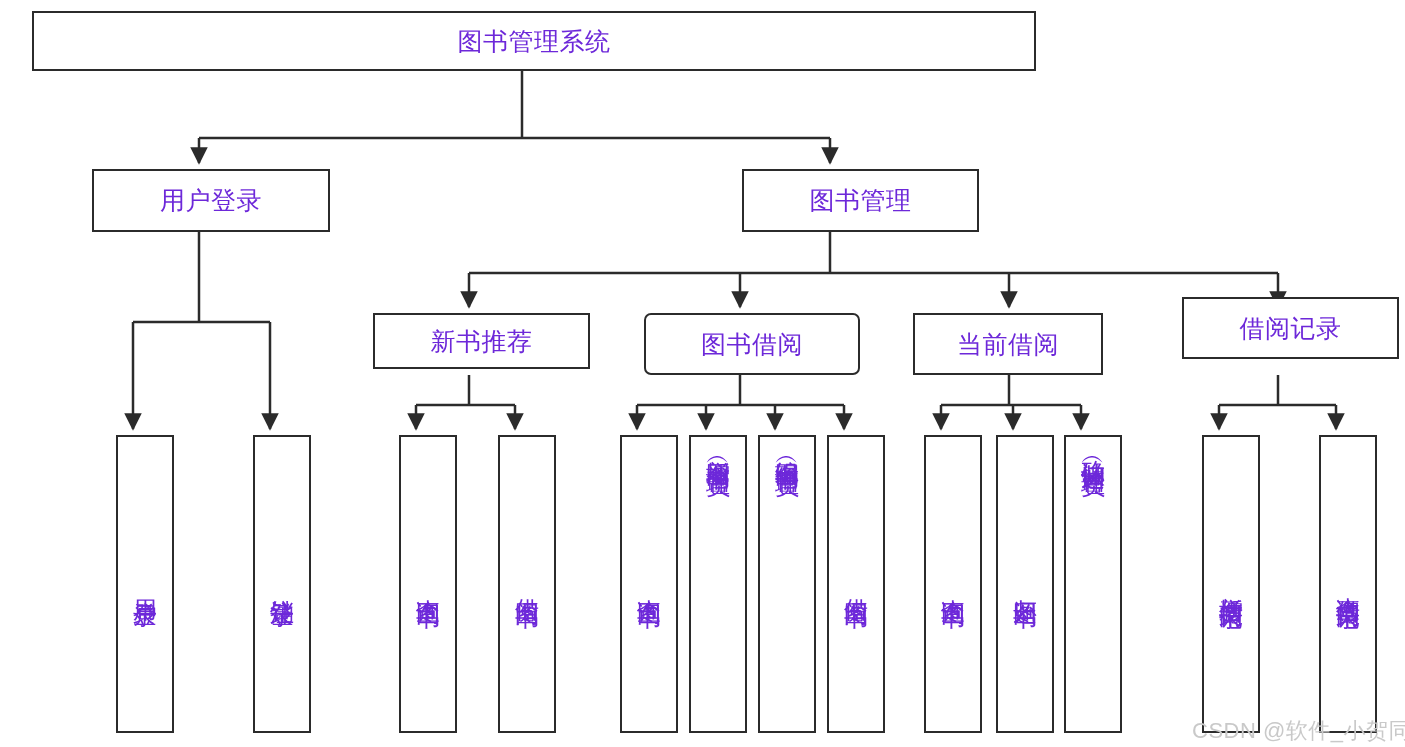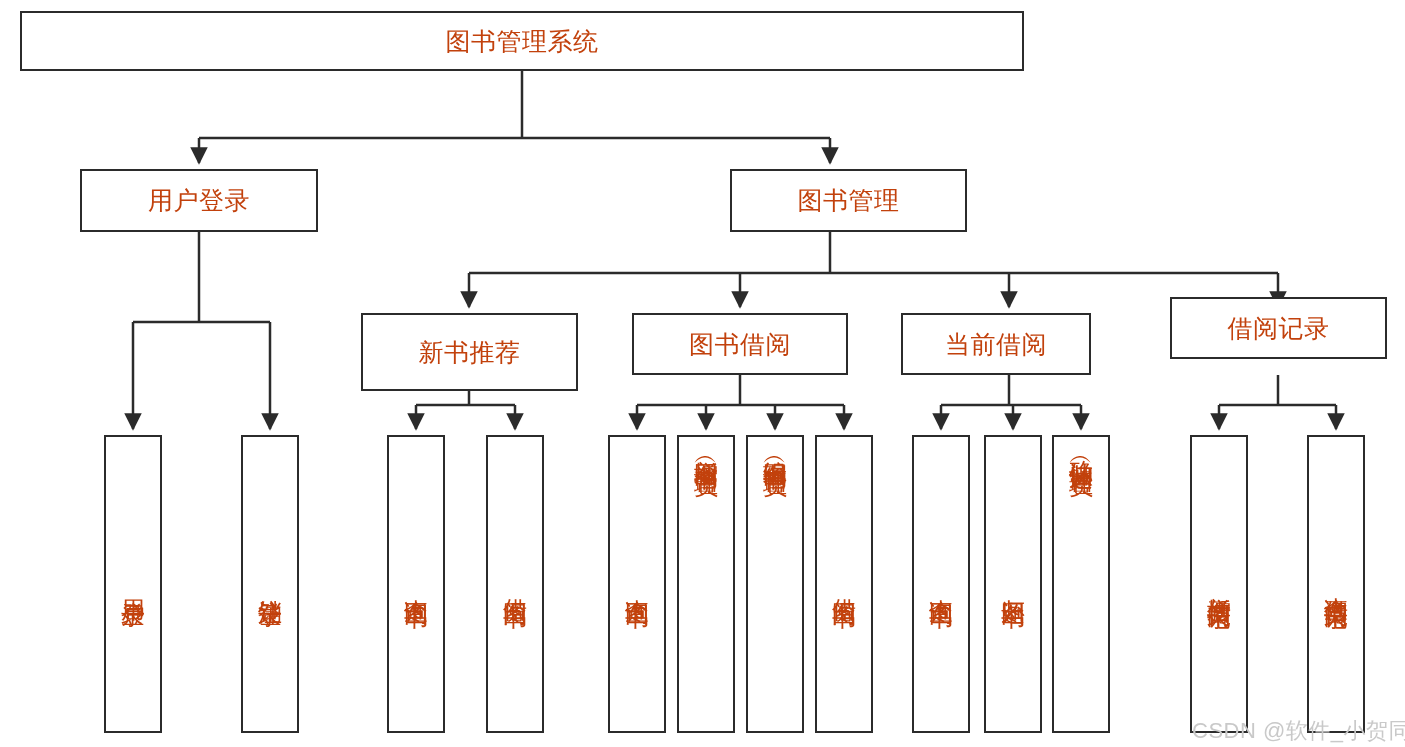--- a/index.html
+++ b/index.html
@@ -28,21 +28,22 @@
     pointer-events: none;
   }
   .node {
     position: absolute;
     box-sizing: border-box;
     background: #ffffff;
     border: 2px solid #2b2b2b;
     display: flex;
     align-items: center;
     justify-content: center;
-    color: #c2410c;
+    color: #6d28d9;
+    margin-left: 12px;
   }
   .node-label {
     display: block;
     text-align: center;
     line-height: 1.16;
     letter-spacing: 0.5px;
   }
   
   .node.horiz .node-label {
     writing-mode: horizontal-tb;
@@ -137,24 +138,24 @@
     <span class="node-label">图书管理系统</span>
   </div>
 
   <div class="node horiz" style="left:80px; top:169px; width:238px; height:63px;">
     <span class="node-label">用户登录</span>
   </div>
   <div class="node horiz" style="left:730px; top:169px; width:237px; height:63px;">
     <span class="node-label">图书管理</span>
   </div>
 
-  <div class="node horiz" style="left:361px; top:313px; width:217px; height:78px;">
+  <div class="node horiz" style="left:361px; top:313px; width:217px; height:56px;">
     <span class="node-label">新书推荐</span>
   </div>
-  <div class="node horiz" style="left:632px; top:313px; width:216px; height:62px;">
+  <div class="node horiz" style="left:632px; top:313px; width:216px; height:62px;border-radius:7px;">
     <span class="node-label">图书借阅</span>
   </div>
   <div class="node horiz" style="left:901px; top:313px; width:190px; height:62px;">
     <span class="node-label">当前借阅</span>
   </div>
   <div class="node horiz" style="left:1170px; top:297px; width:217px; height:62px;">
     <span class="node-label">借阅记录</span>
   </div>
 
   <div class="node vert centered" style="left:104px; top:435px; width:58px; height:298px;">

